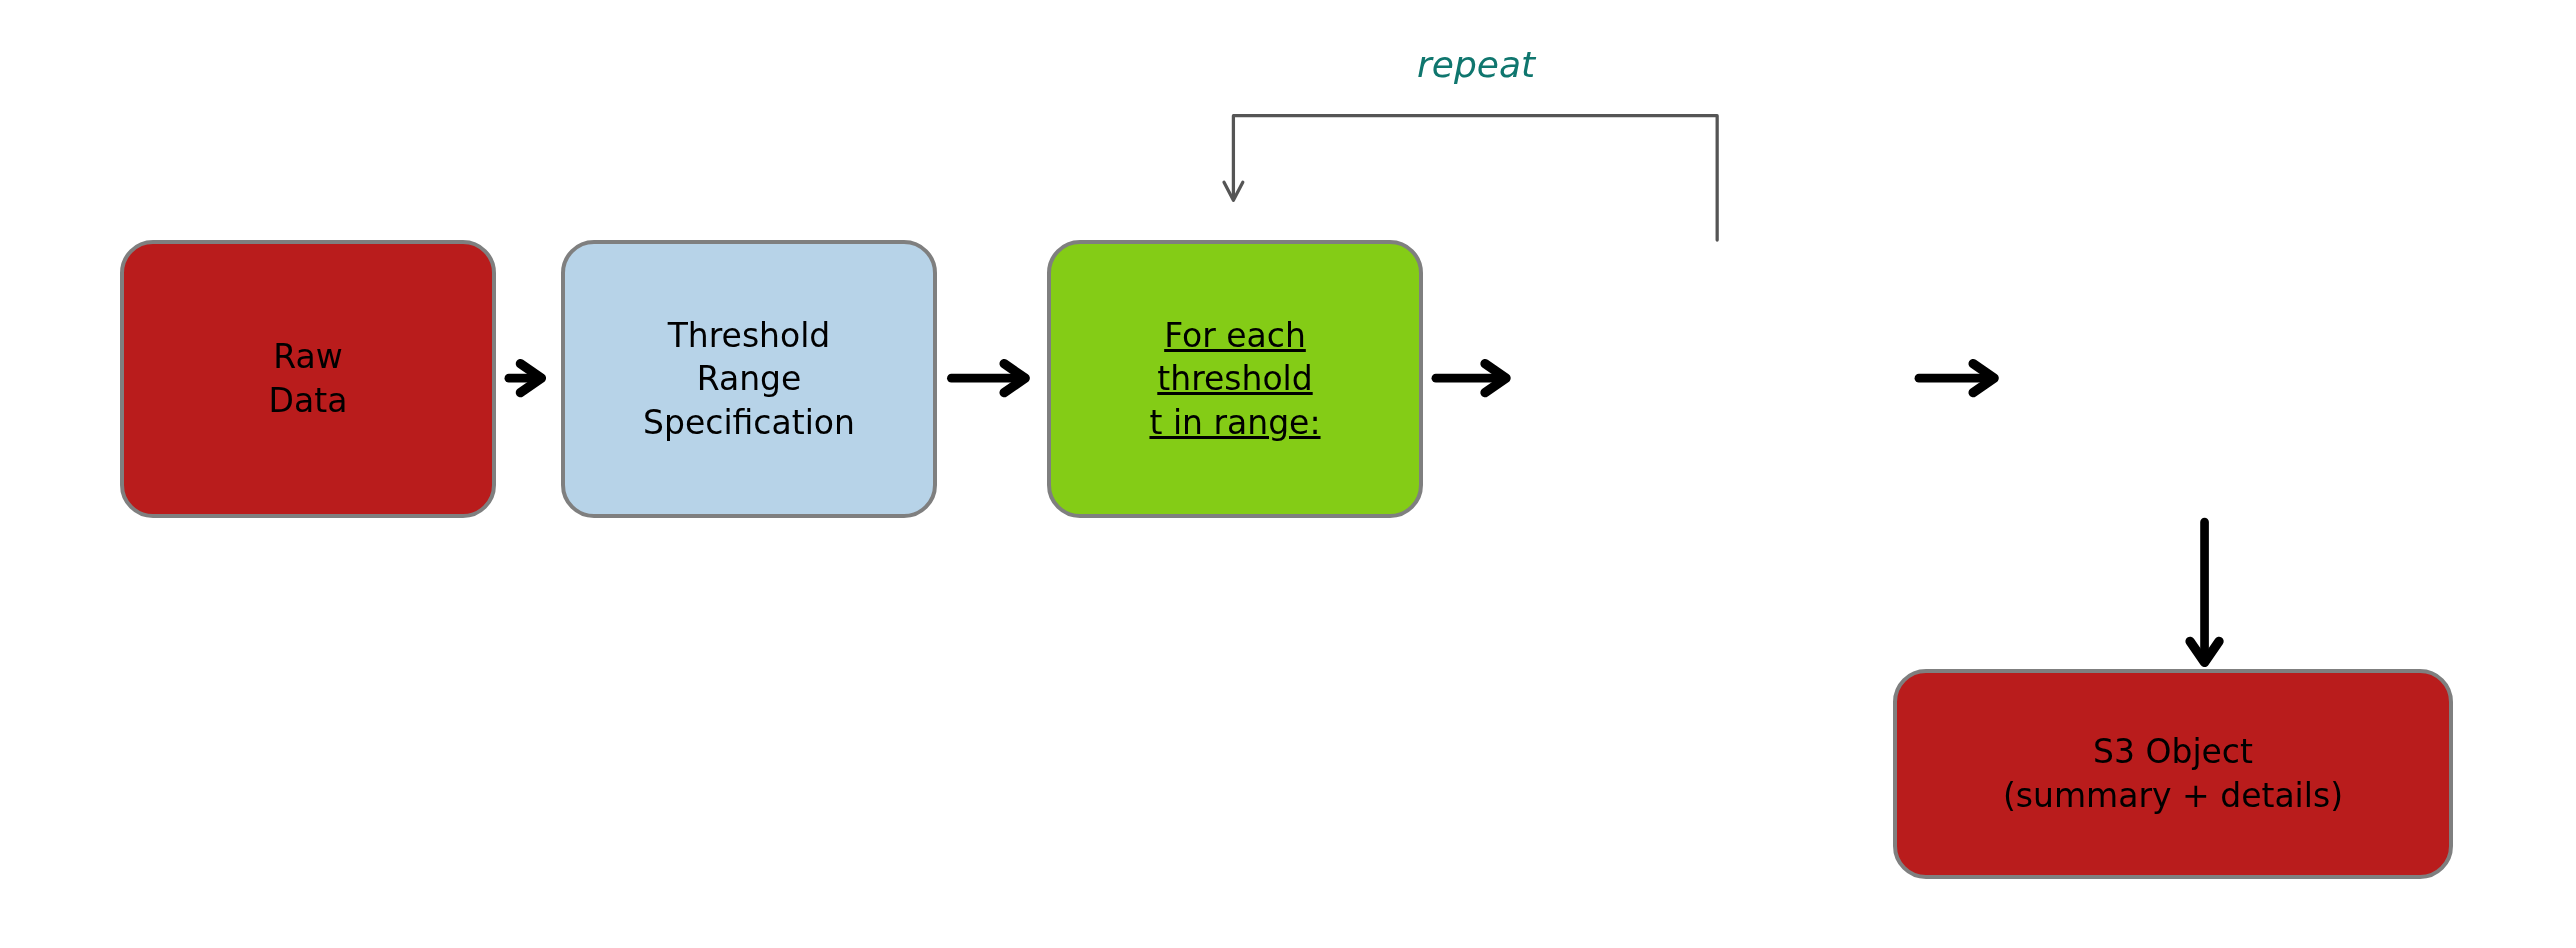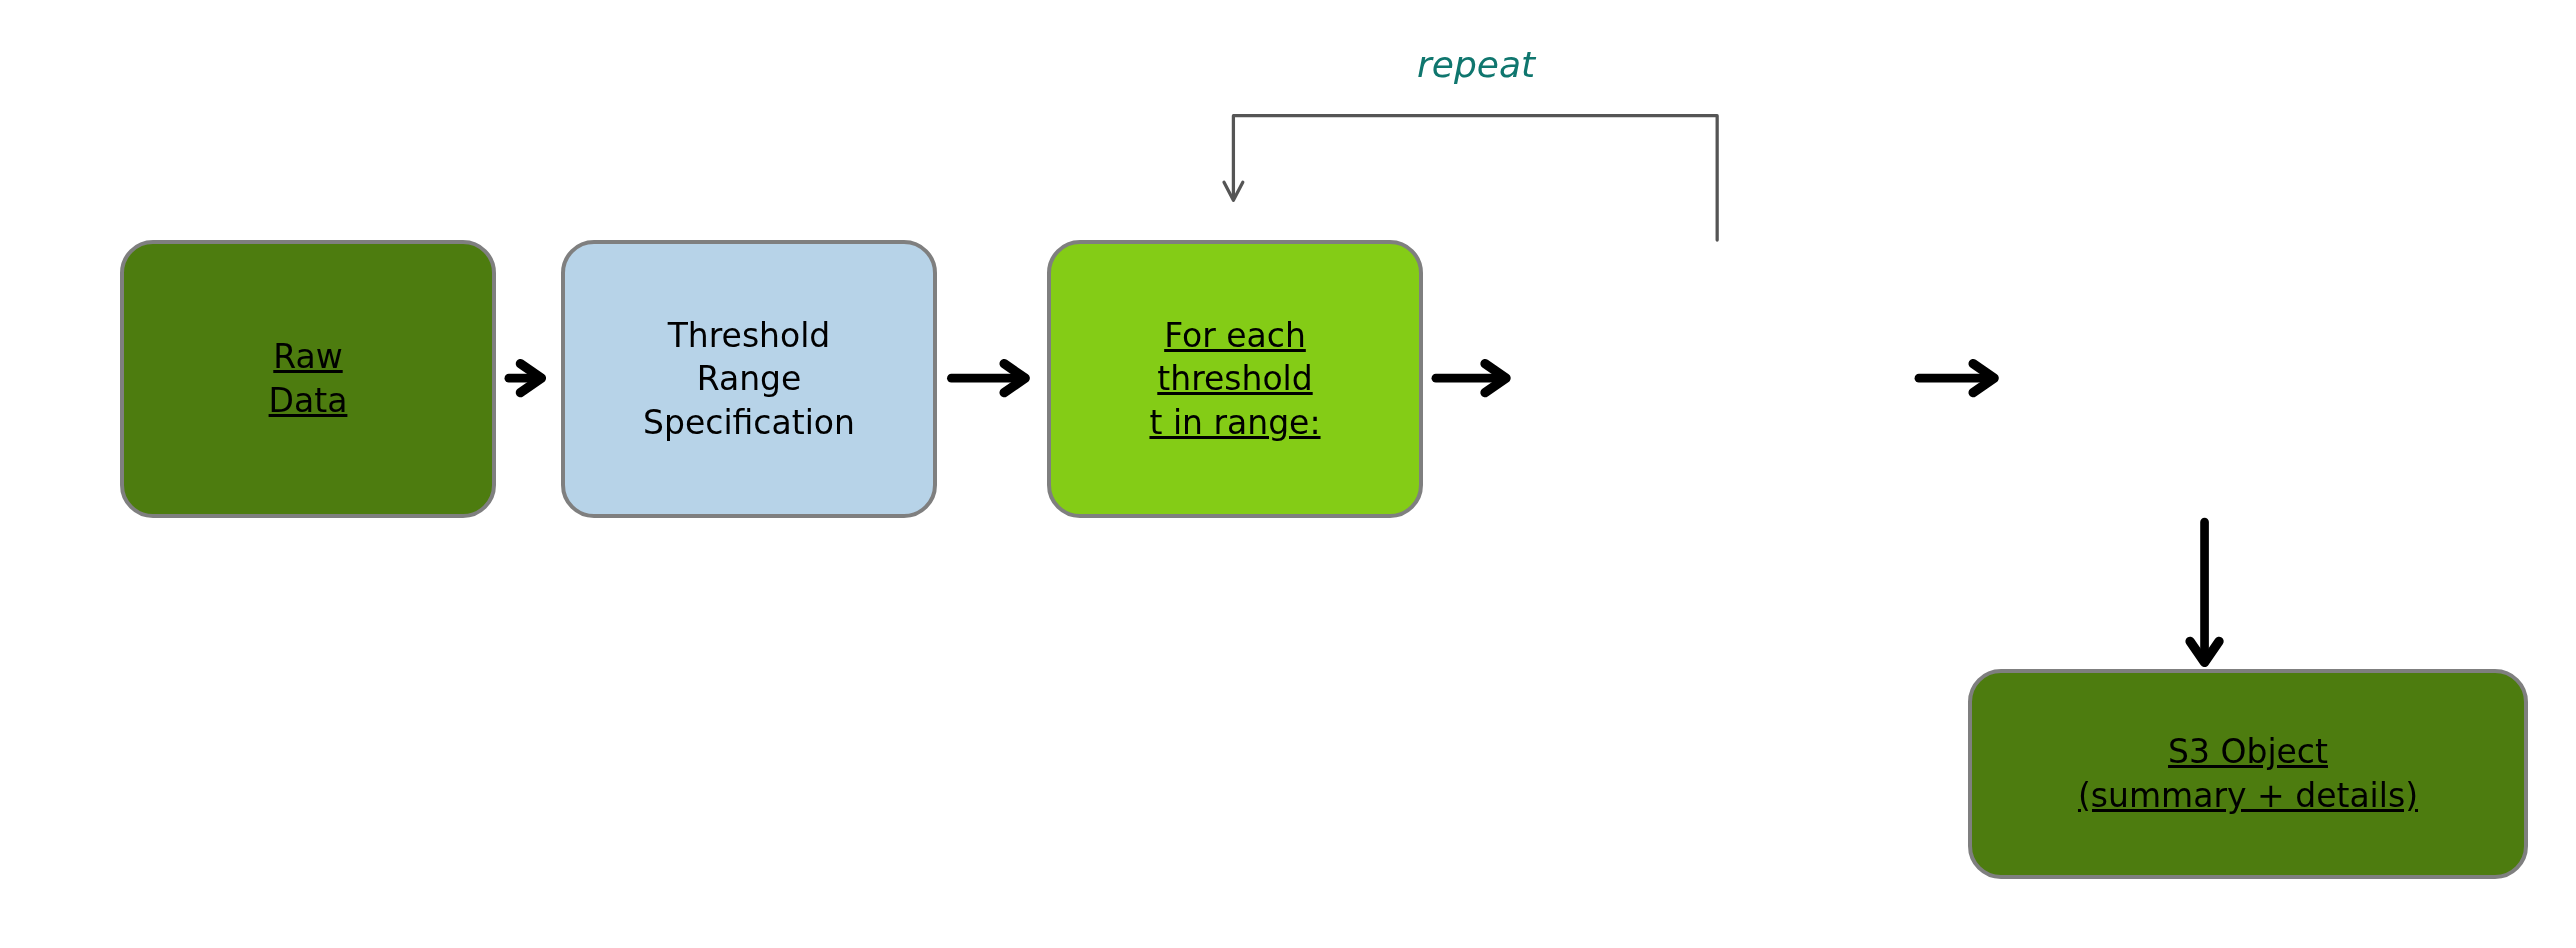--- a/index.html
+++ b/index.html
@@ -24,31 +24,31 @@
     align-items: center;
     justify-content: center;
     text-align: center;
   }
   .node .label {
     white-space: pre-line;
     font-size: 33px;
     line-height: 1.32;
     color: #000000;
   }
-  .fill-gray   { background: #4d7c0f; text-decoration: underline; }
+  .fill-gray   { background: #b91c1c; }
   .fill-blue   { background: #b7d3e8; }
   .fill-orange { background: #84cc16; text-decoration: underline; }
   .fill-green  { background: #95d5a8; }
 
   .n-raw       { left: 120px;  top: 240px; width: 376px; height: 278px; }
   .n-threshold { left: 561px;  top: 240px; width: 376px; height: 278px; }
   .n-foreach   { left: 1047px; top: 240px; width: 376px; height: 278px; }
   .n-qca       { left: 1528px; top: 240px; width: 376px; height: 278px; }
   .n-aggregate { left: 2015px; top: 240px; width: 376px; height: 278px; }
-  .n-s3        { left: 1968px; top: 669px; width: 560px; height: 210px; }
+  .n-s3        { left: 1893px; top: 669px; width: 560px; height: 210px; }
 
   .repeat-label {
     position: absolute;
     left: 1476px;
     top: 64px;
     transform: translate(-50%, -50%);
     font-style: italic;
     font-size: 36px;
     color: #0f766e;
     white-space: nowrap;

